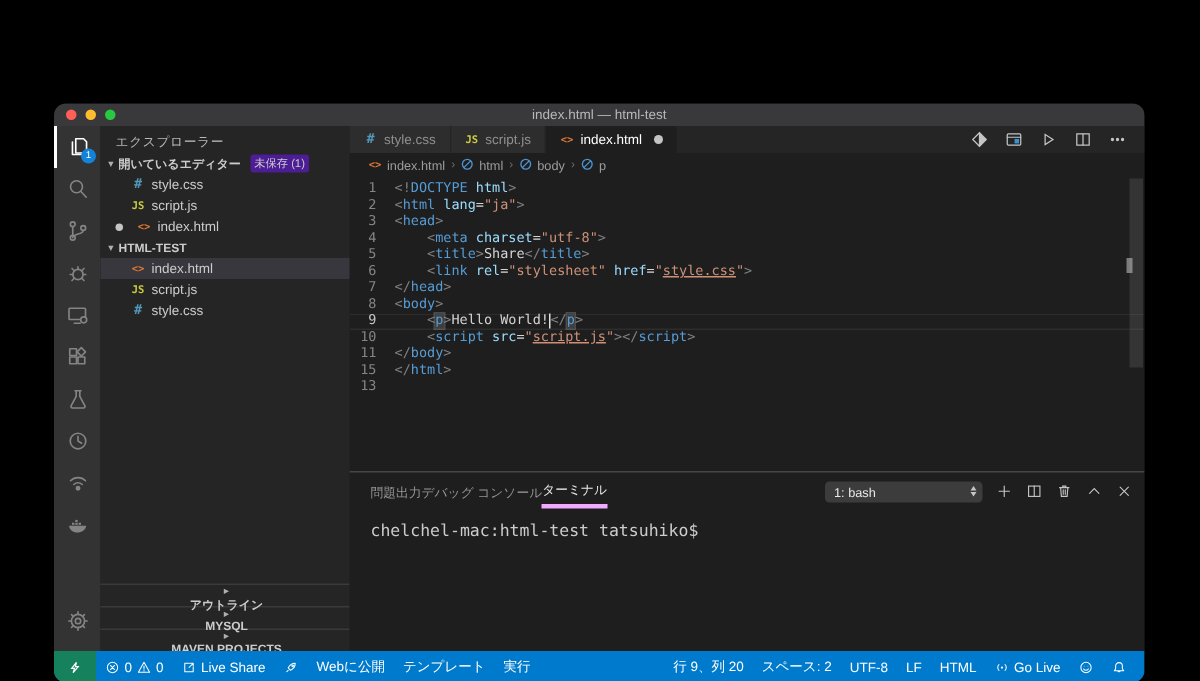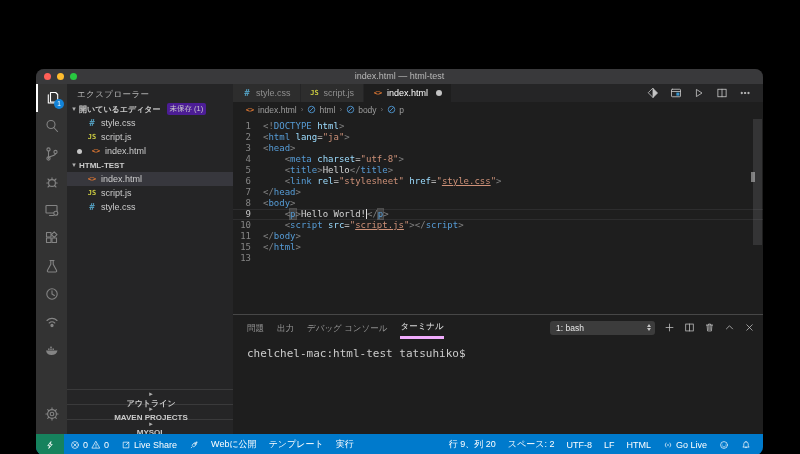--- a/index.html
+++ b/index.html
@@ -87,21 +87,21 @@
           outline:1px solid rgba(160,160,160,0.35); }
   .cursor { display:inline-block; width:1px; height:10px; background:#e0e0e0;
             vertical-align:text-top; }
   .vscroll { position:absolute; top:2px; right:1px; width:9px; height:126px;
              background:rgba(110,110,115,0.28); }
   .vscroll-mark { position:absolute; top:53px; left:-2px; width:4px; height:10px;
                   background:rgba(200,200,200,0.55); }
 
   
   .panel { height:120px; border-top:1px solid #474747; display:flex; flex-direction:column; }
-  .panel-header { height:25px; display:flex; align-items:center; padding:0 8px 0 14px; gap:13px; }
+  .panel-header { height:25px; display:flex; align-items:center; padding:0 8px 0 14px; }
   .panel-tab { font-size:8.5px; color:#969696; padding:5px 0 3px; }
   .panel-tab.active { color:#e7e7e7; border-bottom:3px solid #f0abfc; }
   .panel-right { margin-left:auto; display:flex; align-items:center; gap:9px; color:#c5c5c5; }
   .shell-select { width:105px; height:14px; background:#3c3c3c; border-radius:3px;
                   display:flex; align-items:center; justify-content:space-between;
                   font-size:8.5px; color:#e8e8e8; padding:0 4px 0 6px; }
   .updown { display:flex; flex-direction:column; gap:1px; }
   .updown i { display:block; width:0; height:0; border-left:2.5px solid transparent;
               border-right:2.5px solid transparent; }
   .updown .up { border-bottom:3px solid #c5c5c5; }
@@ -256,25 +256,25 @@
           <span>style.css</span>
         </div>
 
         <div class="sb-bottom">
           <div class="sb-section">
             <span class="chev">▸</span>
             <span>アウトライン</span>
           </div>
           <div class="sb-section">
             <span class="chev">▸</span>
-            <span>MAVEN PROJECTS</span>
+            <span>MYSQL</span>
           </div>
           <div class="sb-section">
             <span class="chev">▸</span>
-            <span>MYSQL</span>
+            <span>MAVEN PROJECTS</span>
           </div>
         </div>
       </div>
 
       <div class="editorzone">
 
         <div class="tabbar">
           <div class="tab">
             <span class="fi fi-css">#</span>
             <span>style.css</span>
@@ -344,21 +344,21 @@
             <span>p</span>
           </span>
         </div>
 
         <div class="code">
           <div id="code-lines">
               <div class="code-line"><span class="ln">1</span><span><span class="tk-p">&lt;!</span><span class="tk-t">DOCTYPE</span><span class="tk-a"> html</span><span class="tk-p">&gt;</span></span></div>
               <div class="code-line"><span class="ln">2</span><span><span class="tk-p">&lt;</span><span class="tk-t">html</span><span class="tk-a"> lang</span><span class="tk-o">=</span><span class="tk-s">"ja"</span><span class="tk-p">&gt;</span></span></div>
               <div class="code-line"><span class="ln">3</span><span><span class="tk-p">&lt;</span><span class="tk-t">head</span><span class="tk-p">&gt;</span></span></div>
               <div class="code-line"><span class="ln">4</span><span><span class="tk-w">    </span><span class="tk-p">&lt;</span><span class="tk-t">meta</span><span class="tk-a"> charset</span><span class="tk-o">=</span><span class="tk-s">"utf-8"</span><span class="tk-p">&gt;</span></span></div>
-              <div class="code-line"><span class="ln">5</span><span><span class="tk-w">    </span><span class="tk-p">&lt;</span><span class="tk-t">title</span><span class="tk-p">&gt;</span><span class="tk-x">Hello</span><span class="tk-p">&lt;/</span><span class="tk-t">title</span><span class="tk-p">&gt;</span></span></div>
+              <div class="code-line"><span class="ln">5</span><span><span class="tk-w">    </span><span class="tk-p">&lt;</span><span class="tk-t">title</span><span class="tk-p">&gt;</span><span class="tk-x">Share</span><span class="tk-p">&lt;/</span><span class="tk-t">title</span><span class="tk-p">&gt;</span></span></div>
               <div class="code-line"><span class="ln">6</span><span><span class="tk-w">    </span><span class="tk-p">&lt;</span><span class="tk-t">link</span><span class="tk-a"> rel</span><span class="tk-o">=</span><span class="tk-s">"stylesheet"</span><span class="tk-a"> href</span><span class="tk-o">=</span><span class="tk-s">"</span><span class="tk-l">style.css</span><span class="tk-s">"</span><span class="tk-p">&gt;</span></span></div>
               <div class="code-line"><span class="ln">7</span><span><span class="tk-p">&lt;/</span><span class="tk-t">head</span><span class="tk-p">&gt;</span></span></div>
               <div class="code-line"><span class="ln">8</span><span><span class="tk-p">&lt;</span><span class="tk-t">body</span><span class="tk-p">&gt;</span></span></div>
               <div class="code-line current"><span class="ln">9</span><span><span class="tk-w">    </span><span class="tk-p">&lt;</span><span class="tk-m">p</span><span class="tk-p">&gt;</span><span class="tk-x">Hello World!</span><span class="cursor"></span><span class="tk-p">&lt;/</span><span class="tk-m">p</span><span class="tk-p">&gt;</span></span></div>
               <div class="code-line"><span class="ln">10</span><span><span class="tk-w">    </span><span class="tk-p">&lt;</span><span class="tk-t">script</span><span class="tk-a"> src</span><span class="tk-o">=</span><span class="tk-s">"</span><span class="tk-l">script.js</span><span class="tk-s">"</span><span class="tk-p">&gt;</span><span class="tk-p">&lt;/</span><span class="tk-t">script</span><span class="tk-p">&gt;</span></span></div>
               <div class="code-line"><span class="ln">11</span><span><span class="tk-p">&lt;/</span><span class="tk-t">body</span><span class="tk-p">&gt;</span></span></div>
               <div class="code-line"><span class="ln">15</span><span><span class="tk-p">&lt;/</span><span class="tk-t">html</span><span class="tk-p">&gt;</span></span></div>
               <div class="code-line"><span class="ln">13</span><span></span></div>
             </div>
           <div class="vscroll">

